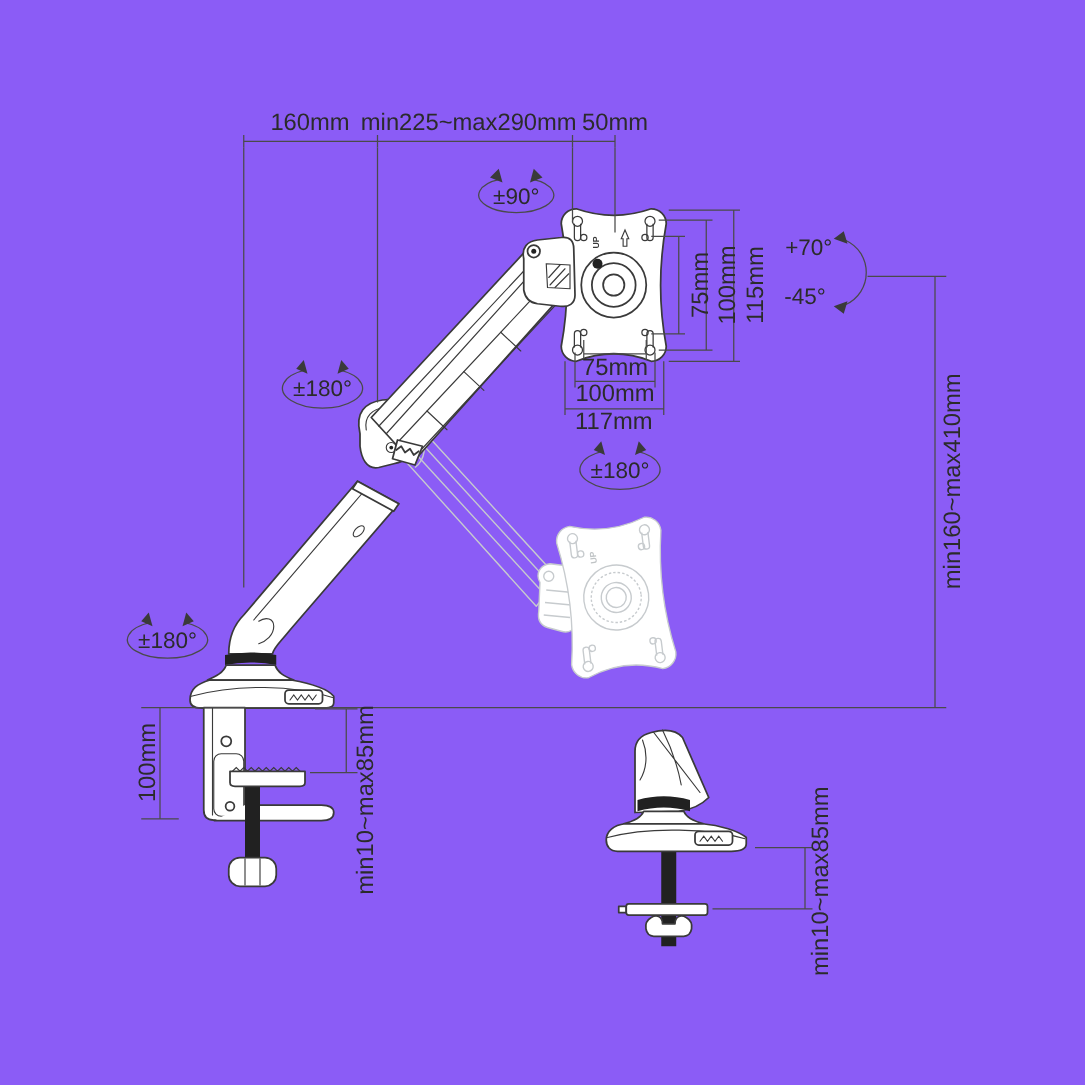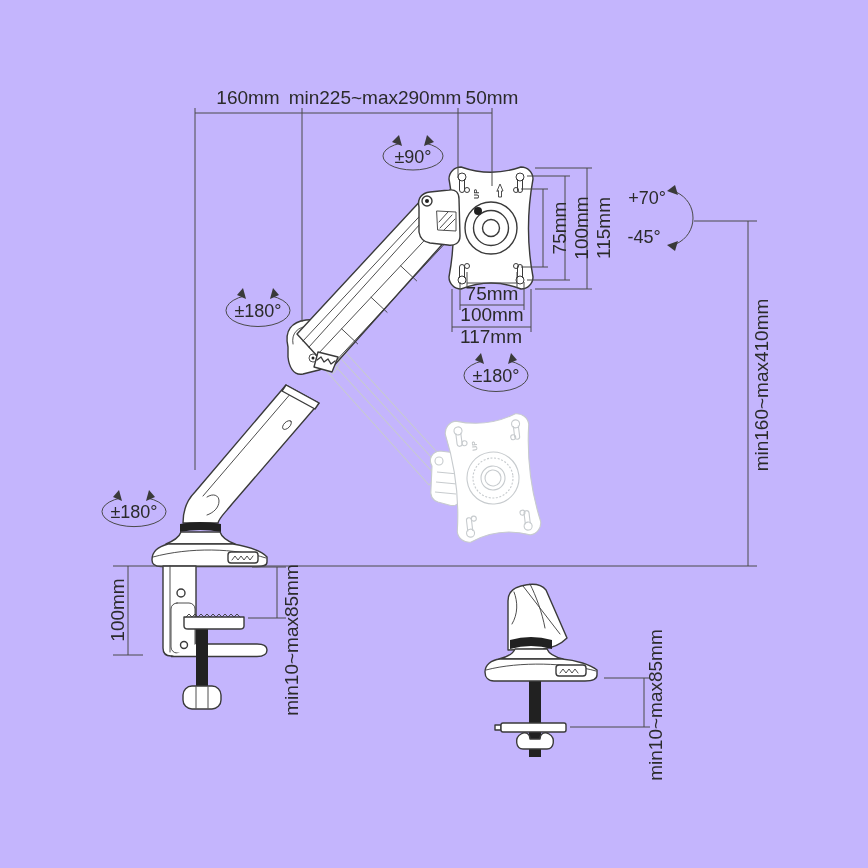--- a/index.html
+++ b/index.html
@@ -1,16 +1,16 @@
 <!DOCTYPE html>
 <html><head>
 <meta charset="utf-8">
 <style>
   html,body{margin:0;padding:0;background:#ffffff;}
-  #stage{position:relative;width:868px;height:868px;background:#c4b5fd;overflow:hidden;
+  #stage{position:relative;width:868px;height:868px;background:#8b5cf6;overflow:hidden;
          font-family:"Liberation Sans",sans-serif;}
   svg{position:absolute;left:0;top:0;}
   .ln  {stroke:#3a3a3a;fill:none;stroke-width:1.4;stroke-linecap:round;stroke-linejoin:round;}
   .fw  {stroke:#3a3a3a;fill:#ffffff;stroke-width:1.4;stroke-linejoin:round;}
   .thin{stroke:#3a3a3a;fill:none;stroke-width:0.9;stroke-linecap:round;}
   .fd  {fill:#212121;stroke:none;}
   .dim {stroke:#4a4a4a;fill:none;stroke-width:1;}
   .gh  {stroke:#c7cbce;fill:none;stroke-width:1.1;stroke-linejoin:round;}
   .ghw {stroke:#c7cbce;fill:#ffffff;stroke-width:1.1;stroke-linejoin:round;}
   .dimtxt{font-family:"Liberation Sans",sans-serif;font-size:19px;fill:#2b2b2b;}

